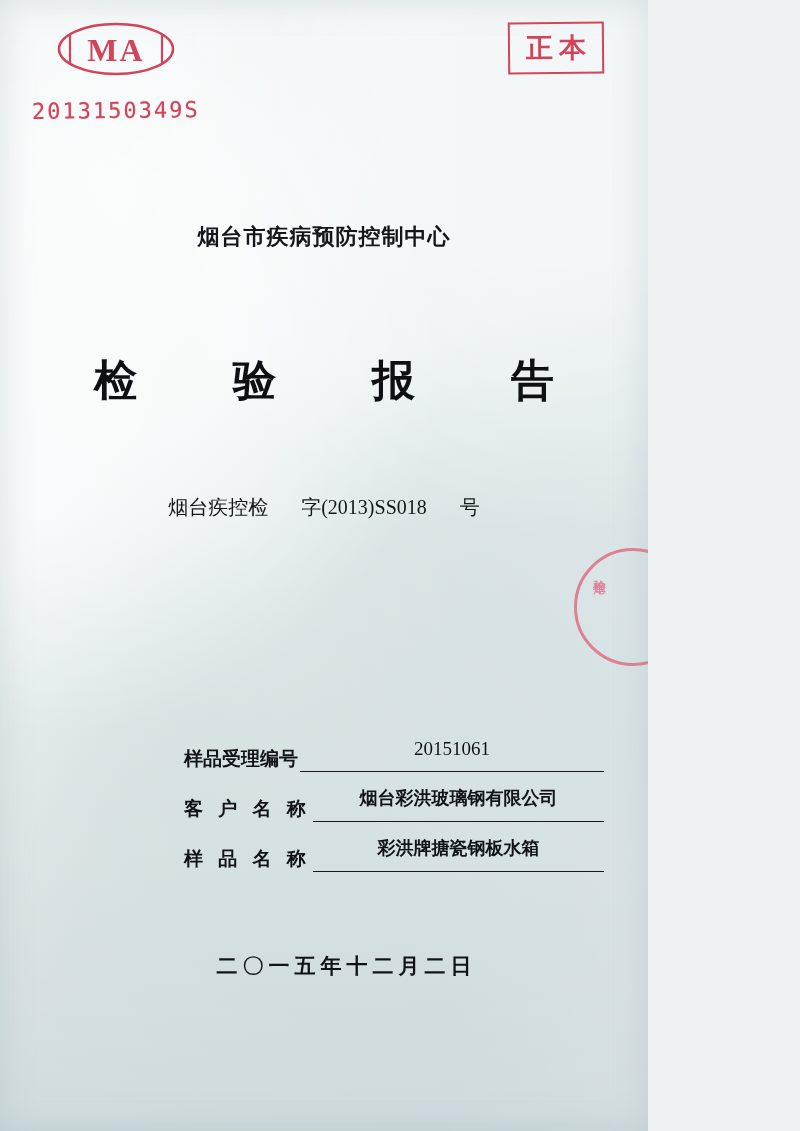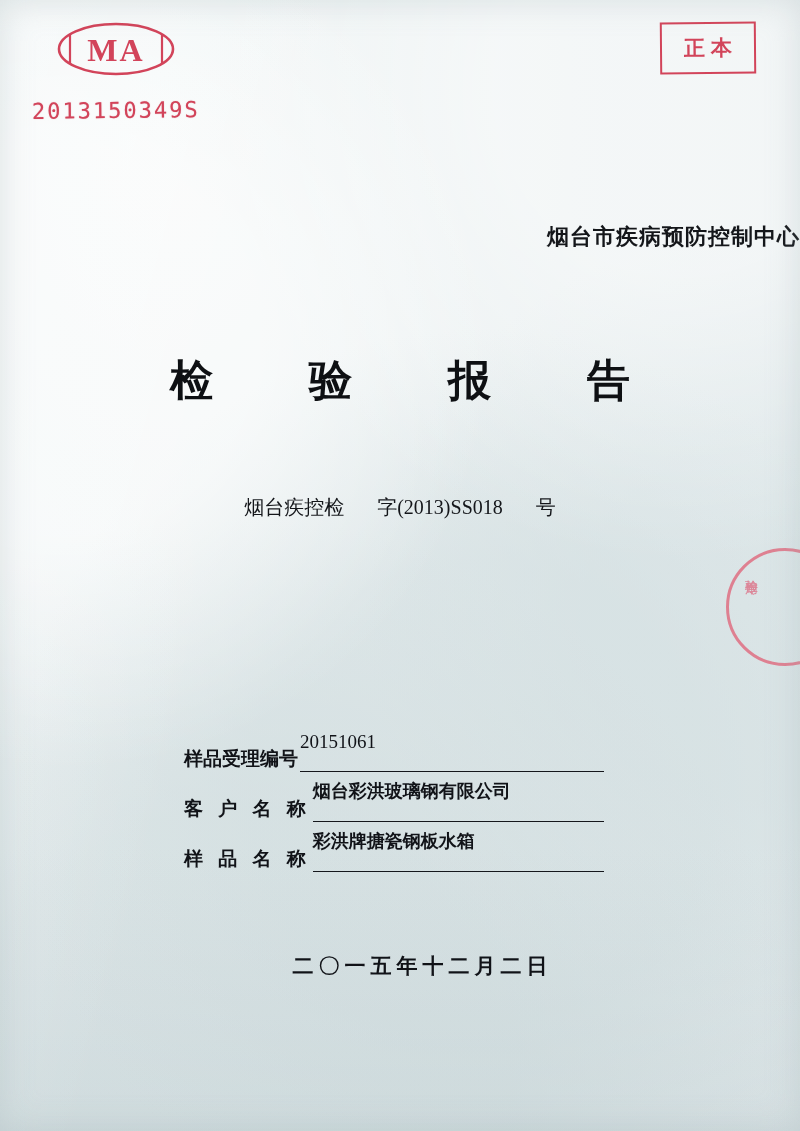--- a/index.html
+++ b/index.html
@@ -8,21 +8,21 @@
   }
   body {
     width: 800px;
     height: 1131px;
     background: #eef2f3;
     font-family: "Liberation Serif", serif;
     overflow: hidden;
   }
   .page {
     position: relative;
-    width: 800px;
+    width: 648px;
     height: 1131px;
     background:
       radial-gradient(ellipse at 20% 12%, #f4f8f8 0%, #e9eff0 45%, #e3eaec 100%);
     overflow: hidden;
   }
   
   .page::before {
     content: "";
     position: absolute;
     inset: 0;
@@ -67,36 +67,36 @@
 
   
   .zhengben {
     right: 44px;
     top: 22px;
     width: 92px;
     height: 48px;
     border: 2px solid #d2445a;
     color: #d2445a;
     font-family: "Liberation Serif", serif;
-    font-size: 21px;
+    font-size: 27px;
     font-weight: bold;
     letter-spacing: 6px;
     display: flex;
     align-items: center;
     justify-content: center;
     text-indent: 6px;
     transform: rotate(-0.5deg);
   }
 
   
   .org-name {
     left: 0;
     right: 0;
     top: 222px;
-    text-align: right;
+    text-align: center;
     font-family: "Liberation Sans", sans-serif;
     font-weight: bold;
     font-size: 22px;
     letter-spacing: 1px;
     color: #14161a;
   }
   .report-title {
     left: 0;
     right: 0;
     top: 352px;
@@ -158,26 +158,26 @@
     font-family: "Liberation Sans", sans-serif;
     font-weight: bold;
     font-size: 19px;
     color: #111318;
     white-space: nowrap;
   }
   .field-label.spaced { letter-spacing: 5px; }
   .field-value {
     flex: 1;
     border-bottom: 1.6px solid #15171c;
-    text-align: left;
+    text-align: center;
     font-family: "Liberation Sans", sans-serif;
     font-weight: bold;
     font-size: 18px;
     color: #111318;
-    padding-bottom: 18px;
+    padding-bottom: 11px;
     margin-left: 2px;
   }
   .field-value.num {
     font-family: "Liberation Serif", serif;
     font-weight: normal;
     font-size: 19px;
   }
 
   .report-date {
     left: 0;

